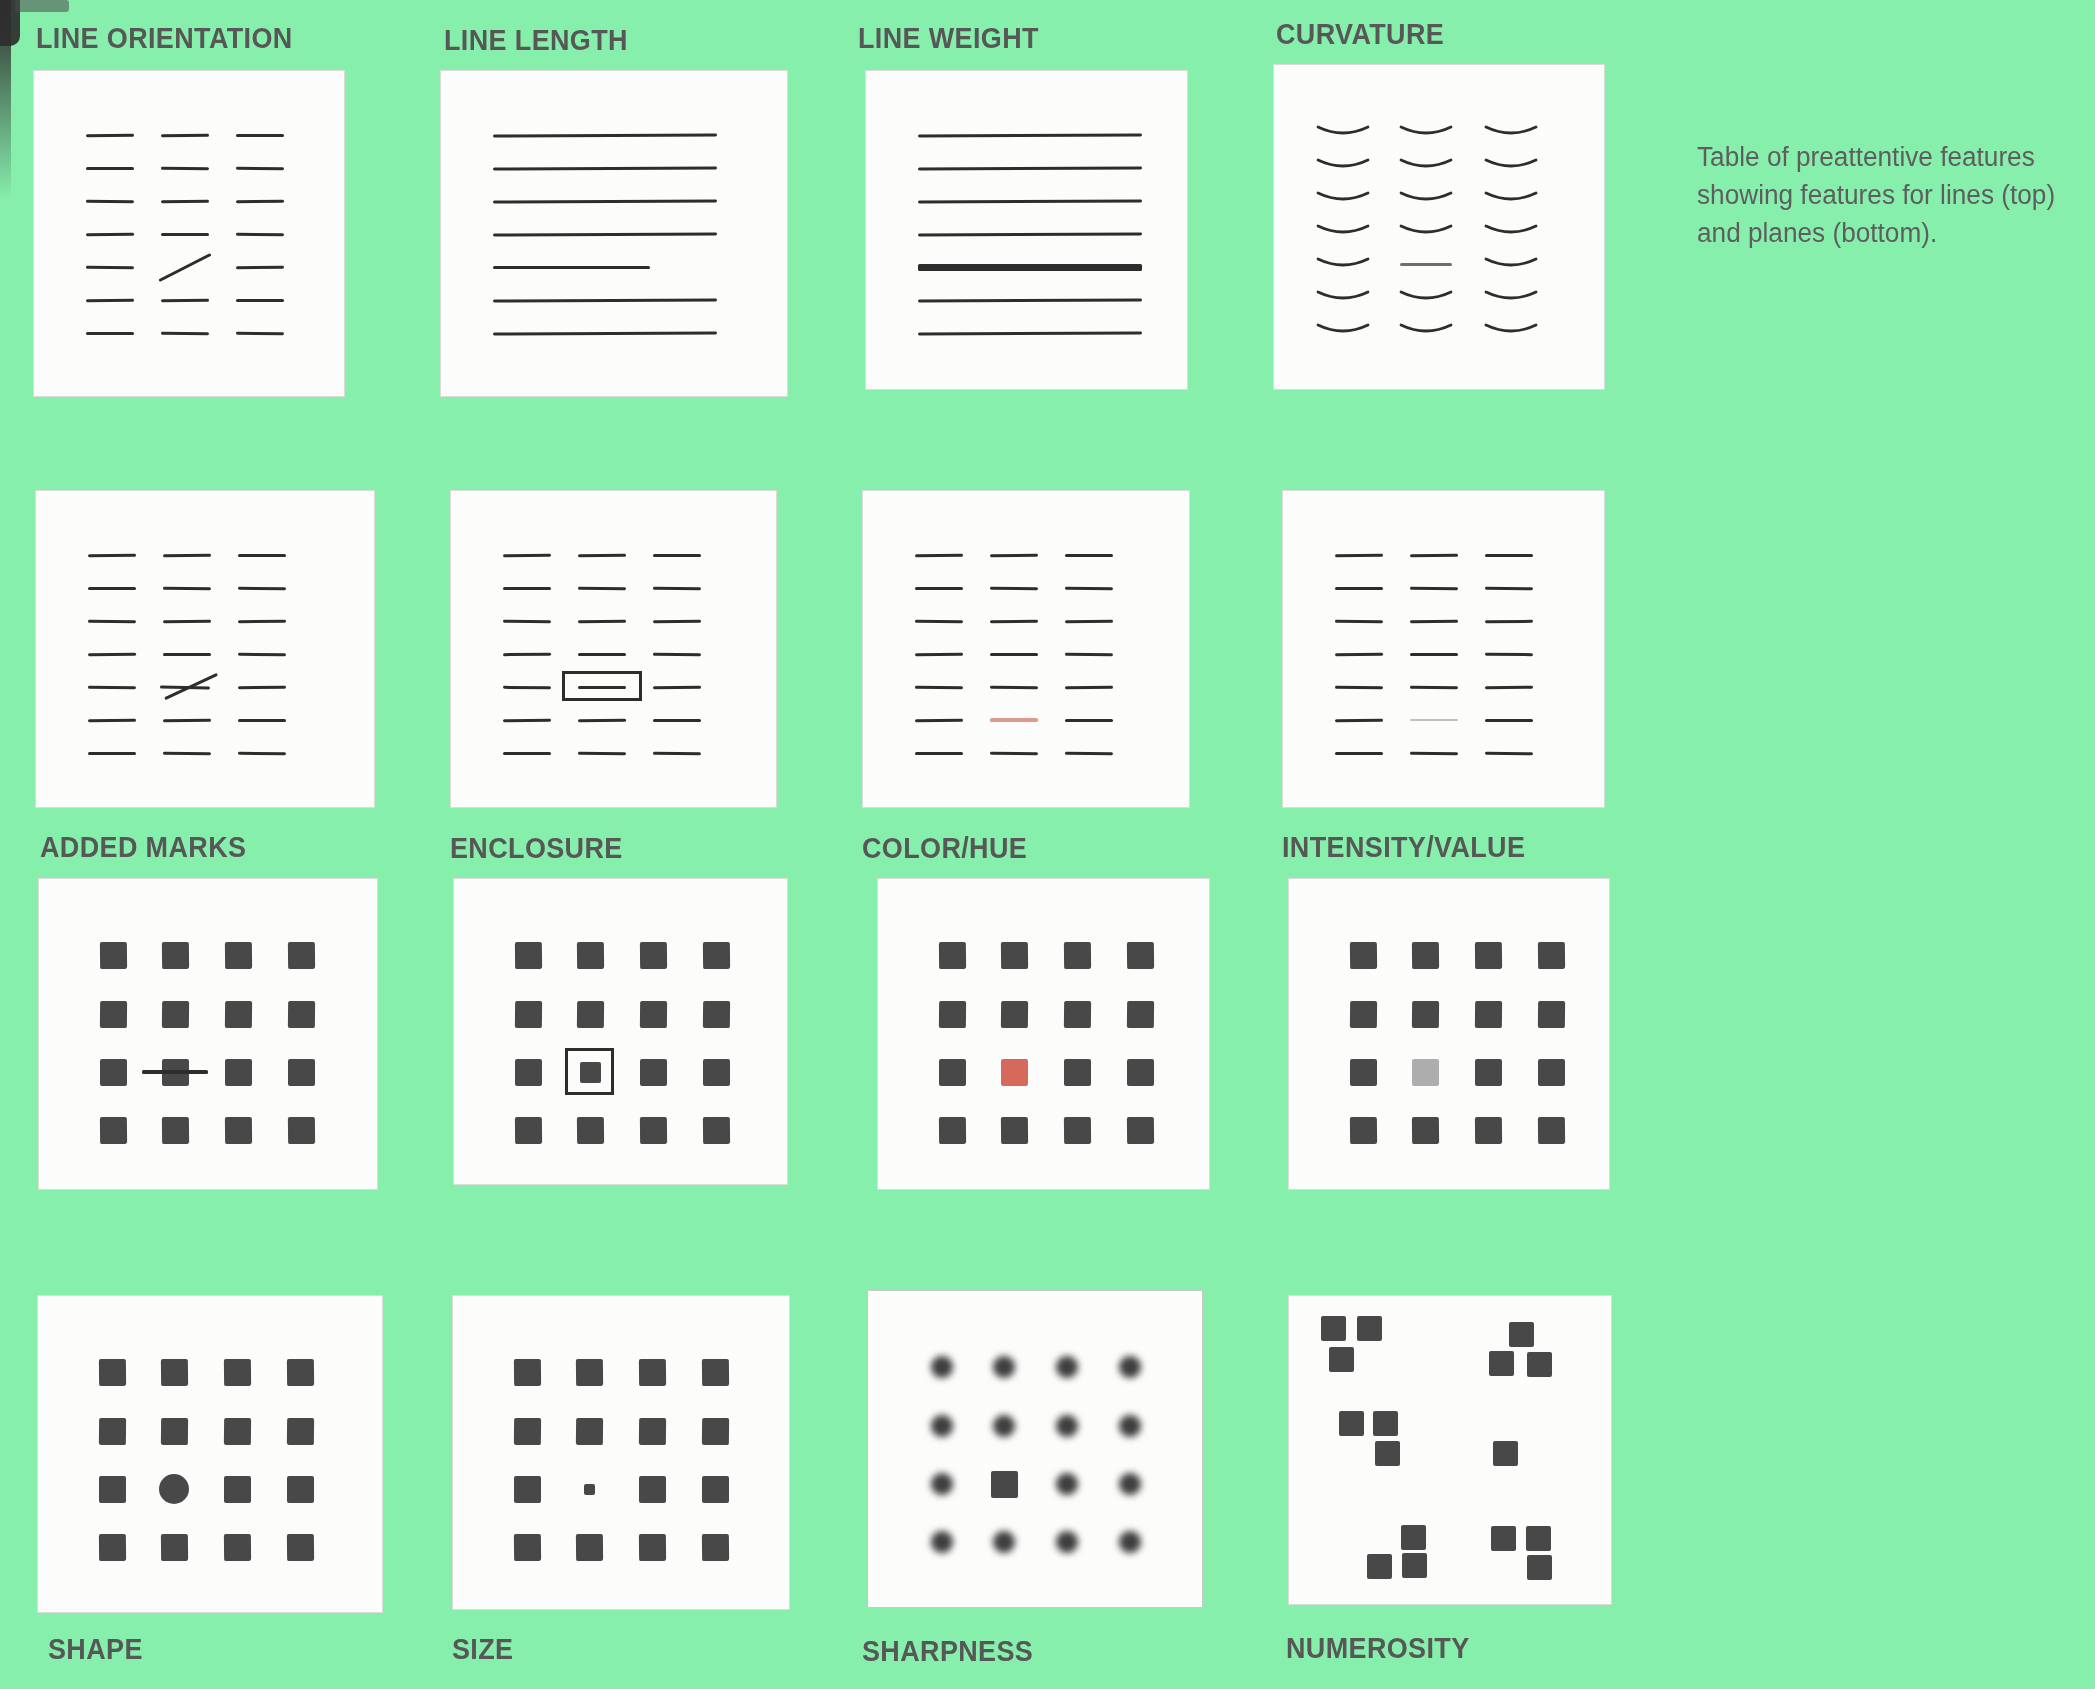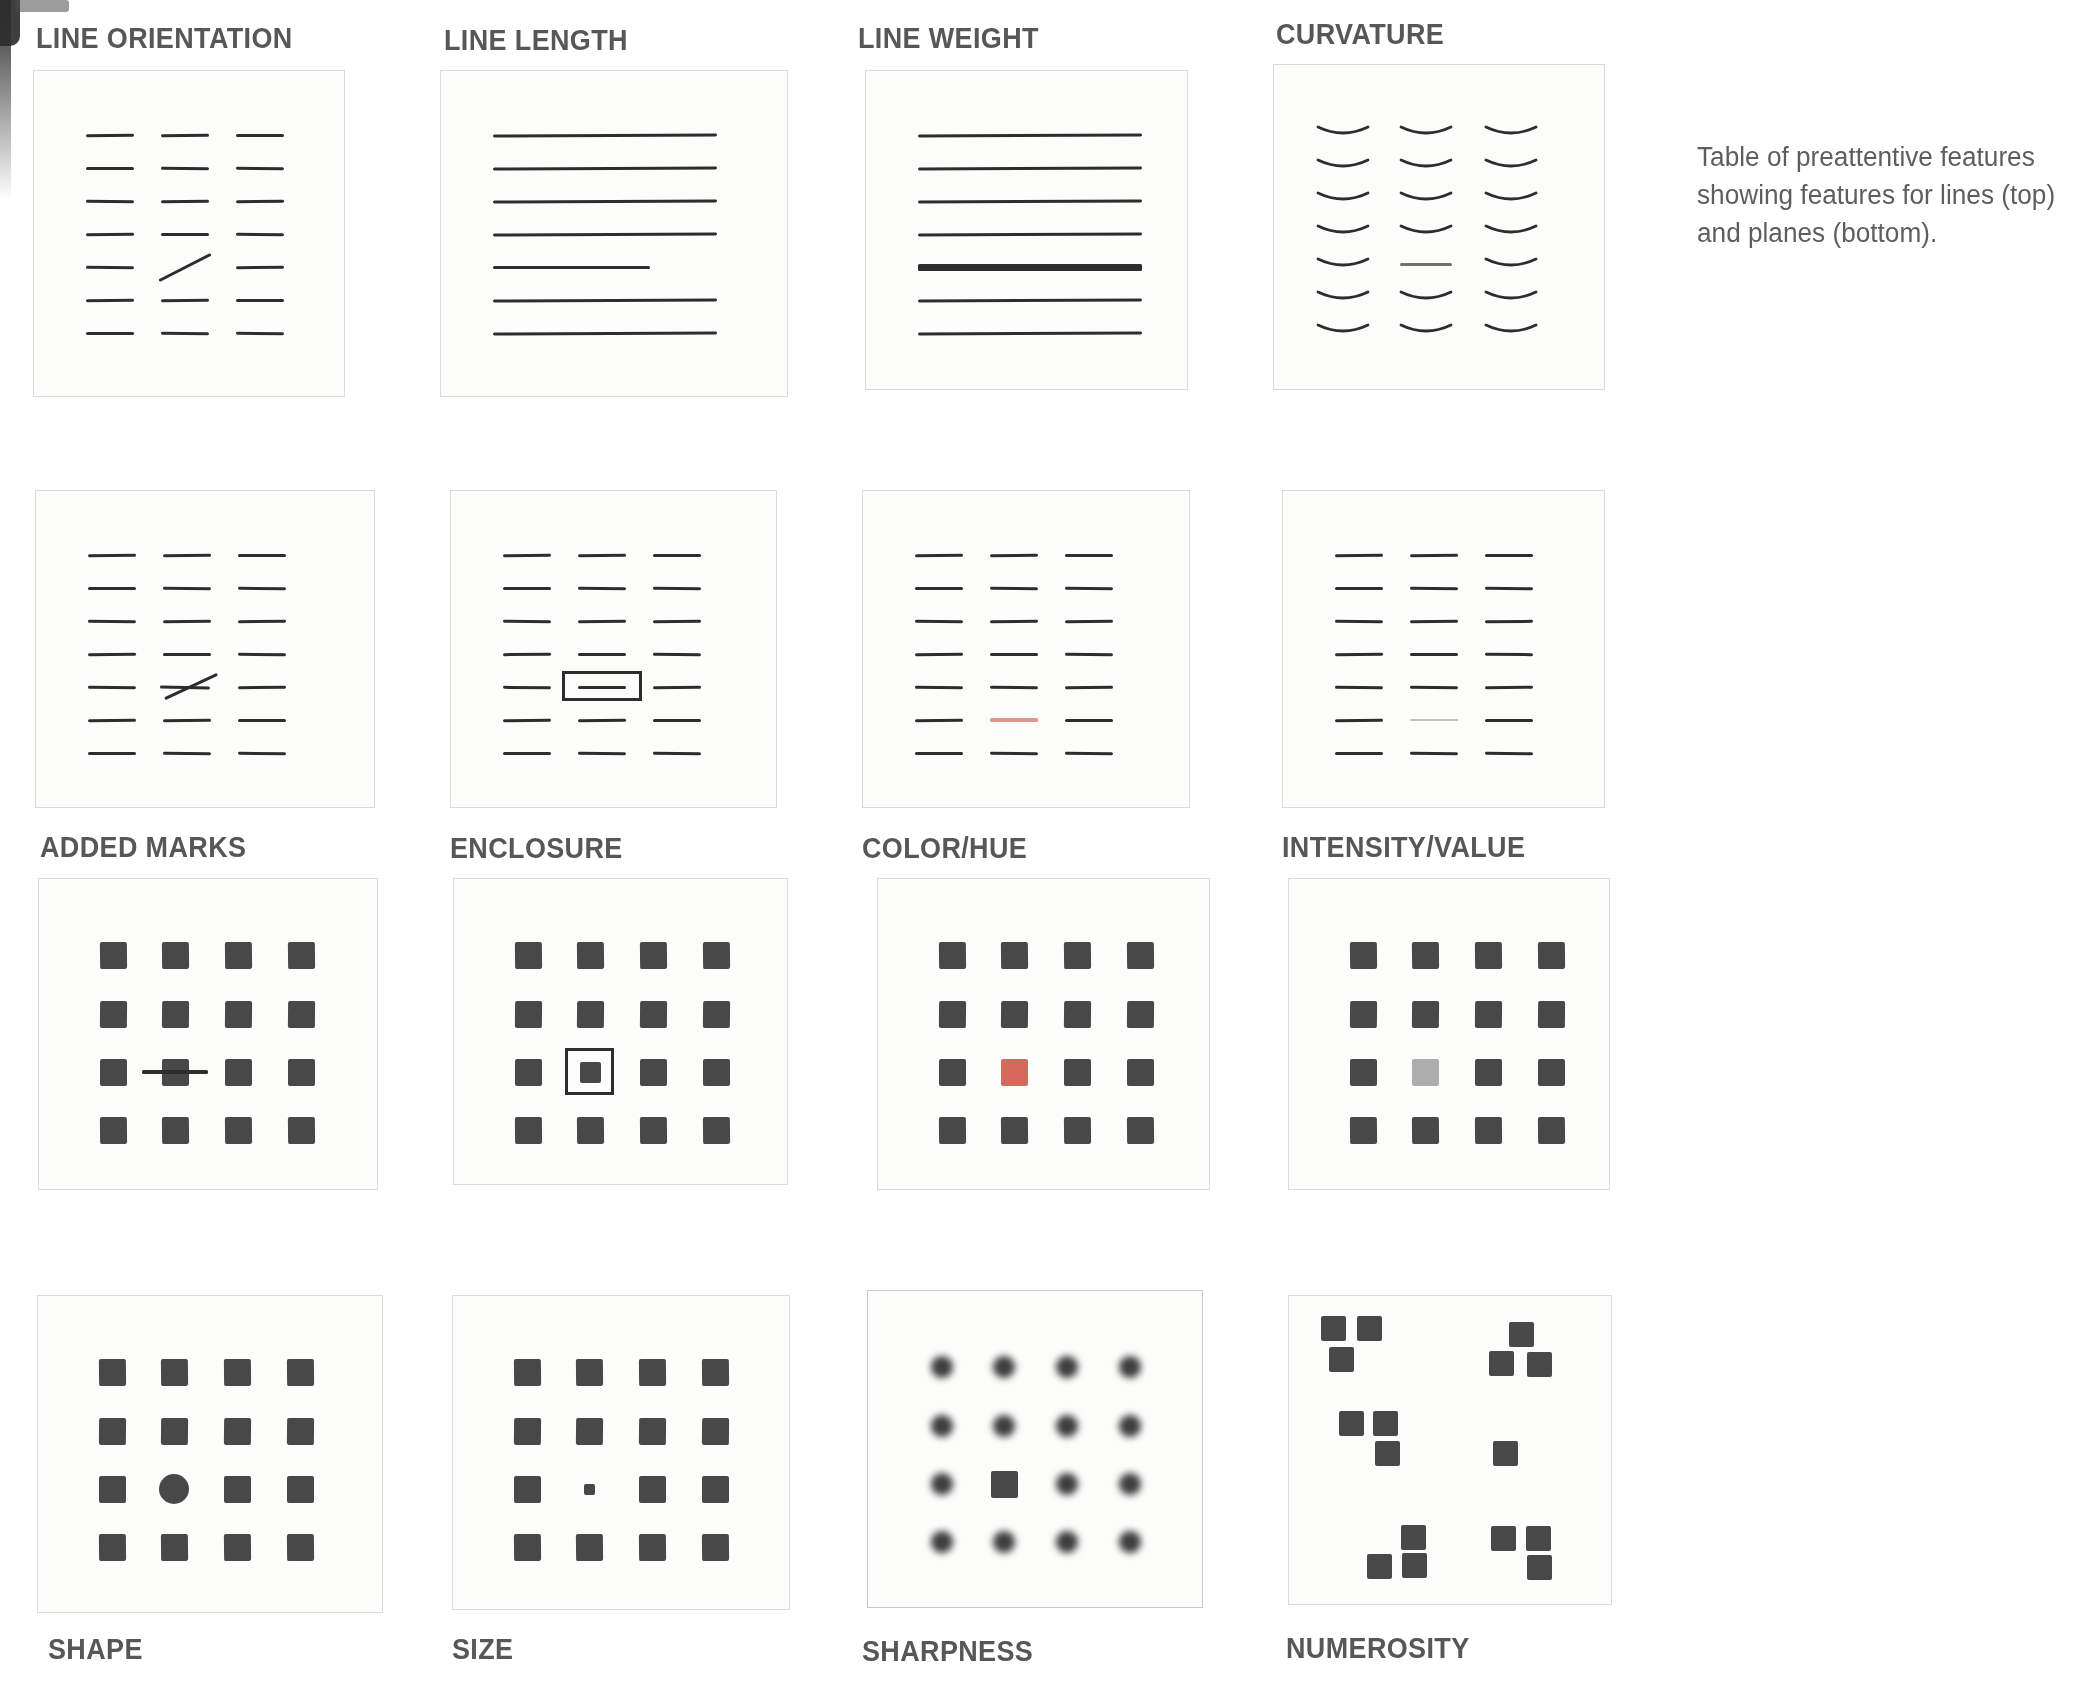--- a/index.html
+++ b/index.html
@@ -1,19 +1,19 @@
 <!DOCTYPE html>
 <html><head>
 <meta charset="utf-8">
 <style>
   html,body{margin:0;padding:0;background:#e9e9e7;}
   .page{
     position:relative;
     width:2095px;height:1689px;
-    background:#ffffff;
+    background:#86efac;
     font-family:"Liberation Sans",sans-serif;
     overflow:hidden;
   }
   .panel{
     position:absolute;
     background:#fcfcfb;
     border:1px solid #dbdbd8;
     box-sizing:border-box;
   }
   .plabel{

